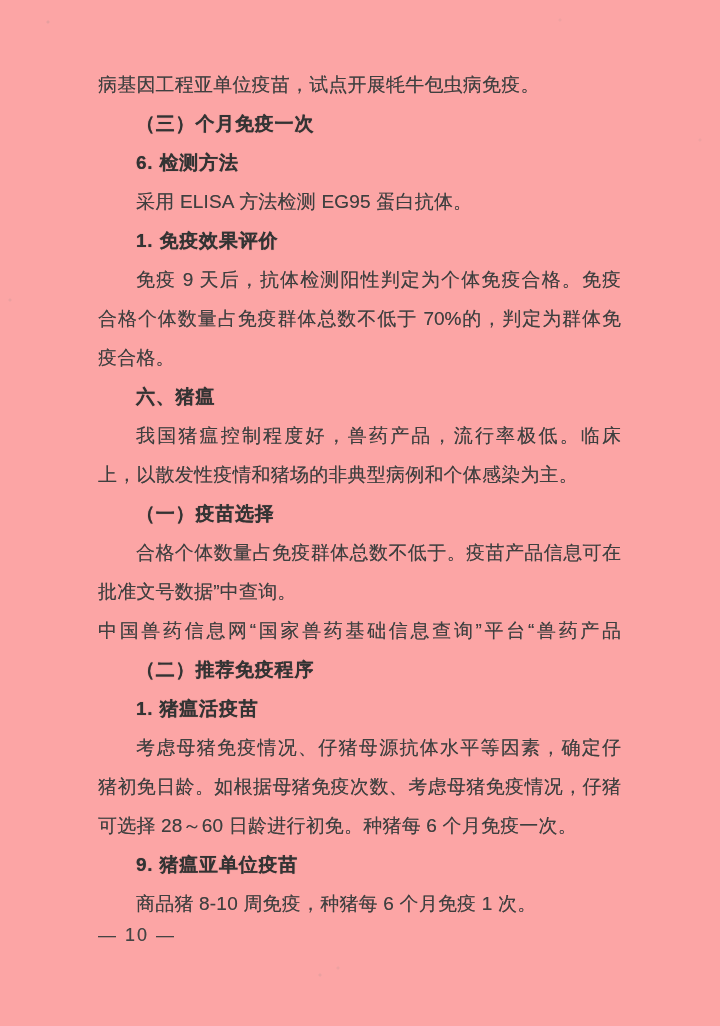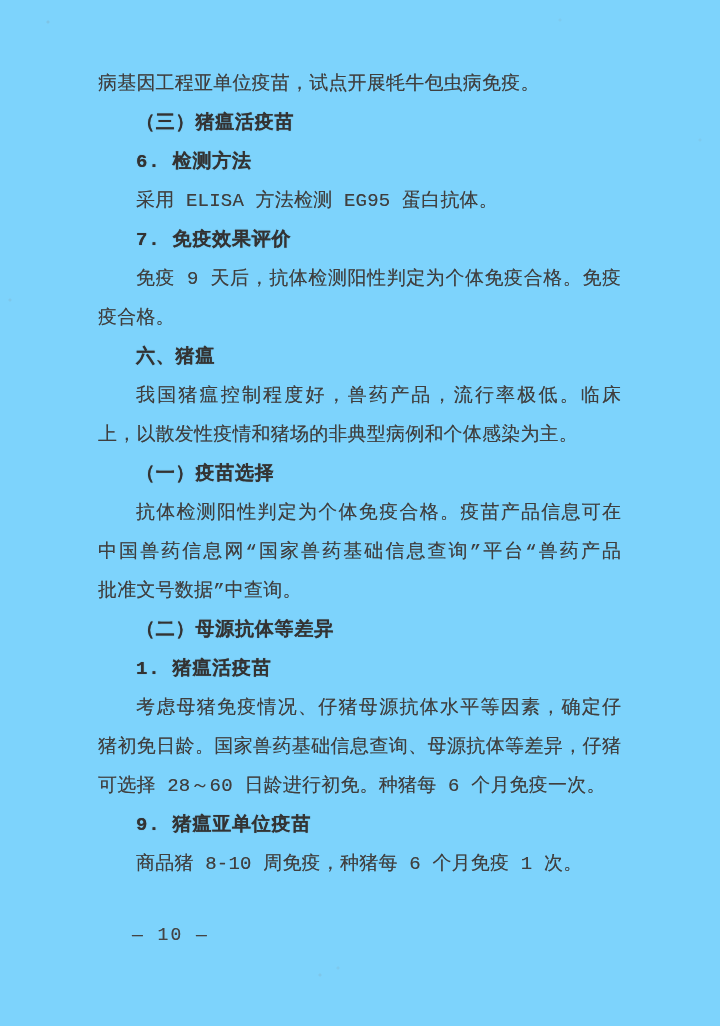--- a/index.html
+++ b/index.html
@@ -5,23 +5,23 @@
   html, body {
     margin: 0;
     padding: 0;
     background: #e8e8e8;
   }
   .page {
     position: relative;
     width: 720px;
     height: 1026px;
     margin: 0 auto;
-    background: #7dd3fc;
+    background: #fca5a5;
     overflow: hidden;
-    font-family: Liberation Mono, monospace;
+    font-family: Liberation Sans, sans-serif;
     color: #3f3f3f;
   }
   
   .page::before {
     content: "";
     position: absolute;
     inset: 0;
     pointer-events: none;
     background-image:
       radial-gradient(circle at 48px 22px, rgba(130,130,130,.18) 0 1px, transparent 2px),
@@ -62,46 +62,46 @@
   }
   .footer {
     position: absolute;
     left: 98px;
     top: 922px;
     font-size: 18px;
     line-height: 26px;
     letter-spacing: 2px;
     color: #444444;
     text-shadow: 0 0 0.6px rgba(75,75,75,0.6);
-    margin-left: 34px;
   }
 </style>
 </head>
 <body>
 
 <div class="page">
   <div class="content">
       <div class="line">病基因工程亚单位疫苗，试点开展牦牛包虫病免疫。</div>
-      <div class="line heading indent">（三）猪瘟活疫苗</div>
+      <div class="line heading indent">（三）个月免疫一次</div>
       <div class="line heading indent">6. 检测方法</div>
       <div class="line indent">采用 ELISA 方法检测 EG95 蛋白抗体。</div>
-      <div class="line heading indent">7. 免疫效果评价</div>
+      <div class="line heading indent">1. 免疫效果评价</div>
       <div class="line indent justify">免疫 9 天后，抗体检测阳性判定为个体免疫合格。免疫</div>
+      <div class="line justify">合格个体数量占免疫群体总数不低于 70%的，判定为群体免</div>
       <div class="line">疫合格。</div>
       <div class="line heading indent">六、猪瘟</div>
       <div class="line indent justify">我国猪瘟控制程度好，兽药产品，流行率极低。临床</div>
       <div class="line">上，以散发性疫情和猪场的非典型病例和个体感染为主。</div>
       <div class="line heading indent">（一）疫苗选择</div>
-      <div class="line indent justify">抗体检测阳性判定为个体免疫合格。疫苗产品信息可在</div>
+      <div class="line indent justify">合格个体数量占免疫群体总数不低于。疫苗产品信息可在</div>
+      <div class="line">批准文号数据”中查询。</div>
       <div class="line justify">中国兽药信息网“国家兽药基础信息查询”平台“兽药产品</div>
-      <div class="line">批准文号数据”中查询。</div>
-      <div class="line heading indent">（二）母源抗体等差异</div>
+      <div class="line heading indent">（二）推荐免疫程序</div>
       <div class="line heading indent">1. 猪瘟活疫苗</div>
       <div class="line indent justify">考虑母猪免疫情况、仔猪母源抗体水平等因素，确定仔</div>
-      <div class="line justify">猪初免日龄。国家兽药基础信息查询、母源抗体等差异，仔猪</div>
+      <div class="line justify">猪初免日龄。如根据母猪免疫次数、考虑母猪免疫情况，仔猪</div>
       <div class="line">可选择 28～60 日龄进行初免。种猪每 6 个月免疫一次。</div>
       <div class="line heading indent">9. 猪瘟亚单位疫苗</div>
       <div class="line indent">商品猪 8-10 周免疫，种猪每 6 个月免疫 1 次。</div>
     </div>
   <div class="footer">
     <span>— 10 —</span>
   </div>
 </div>
 
 </body></html>

